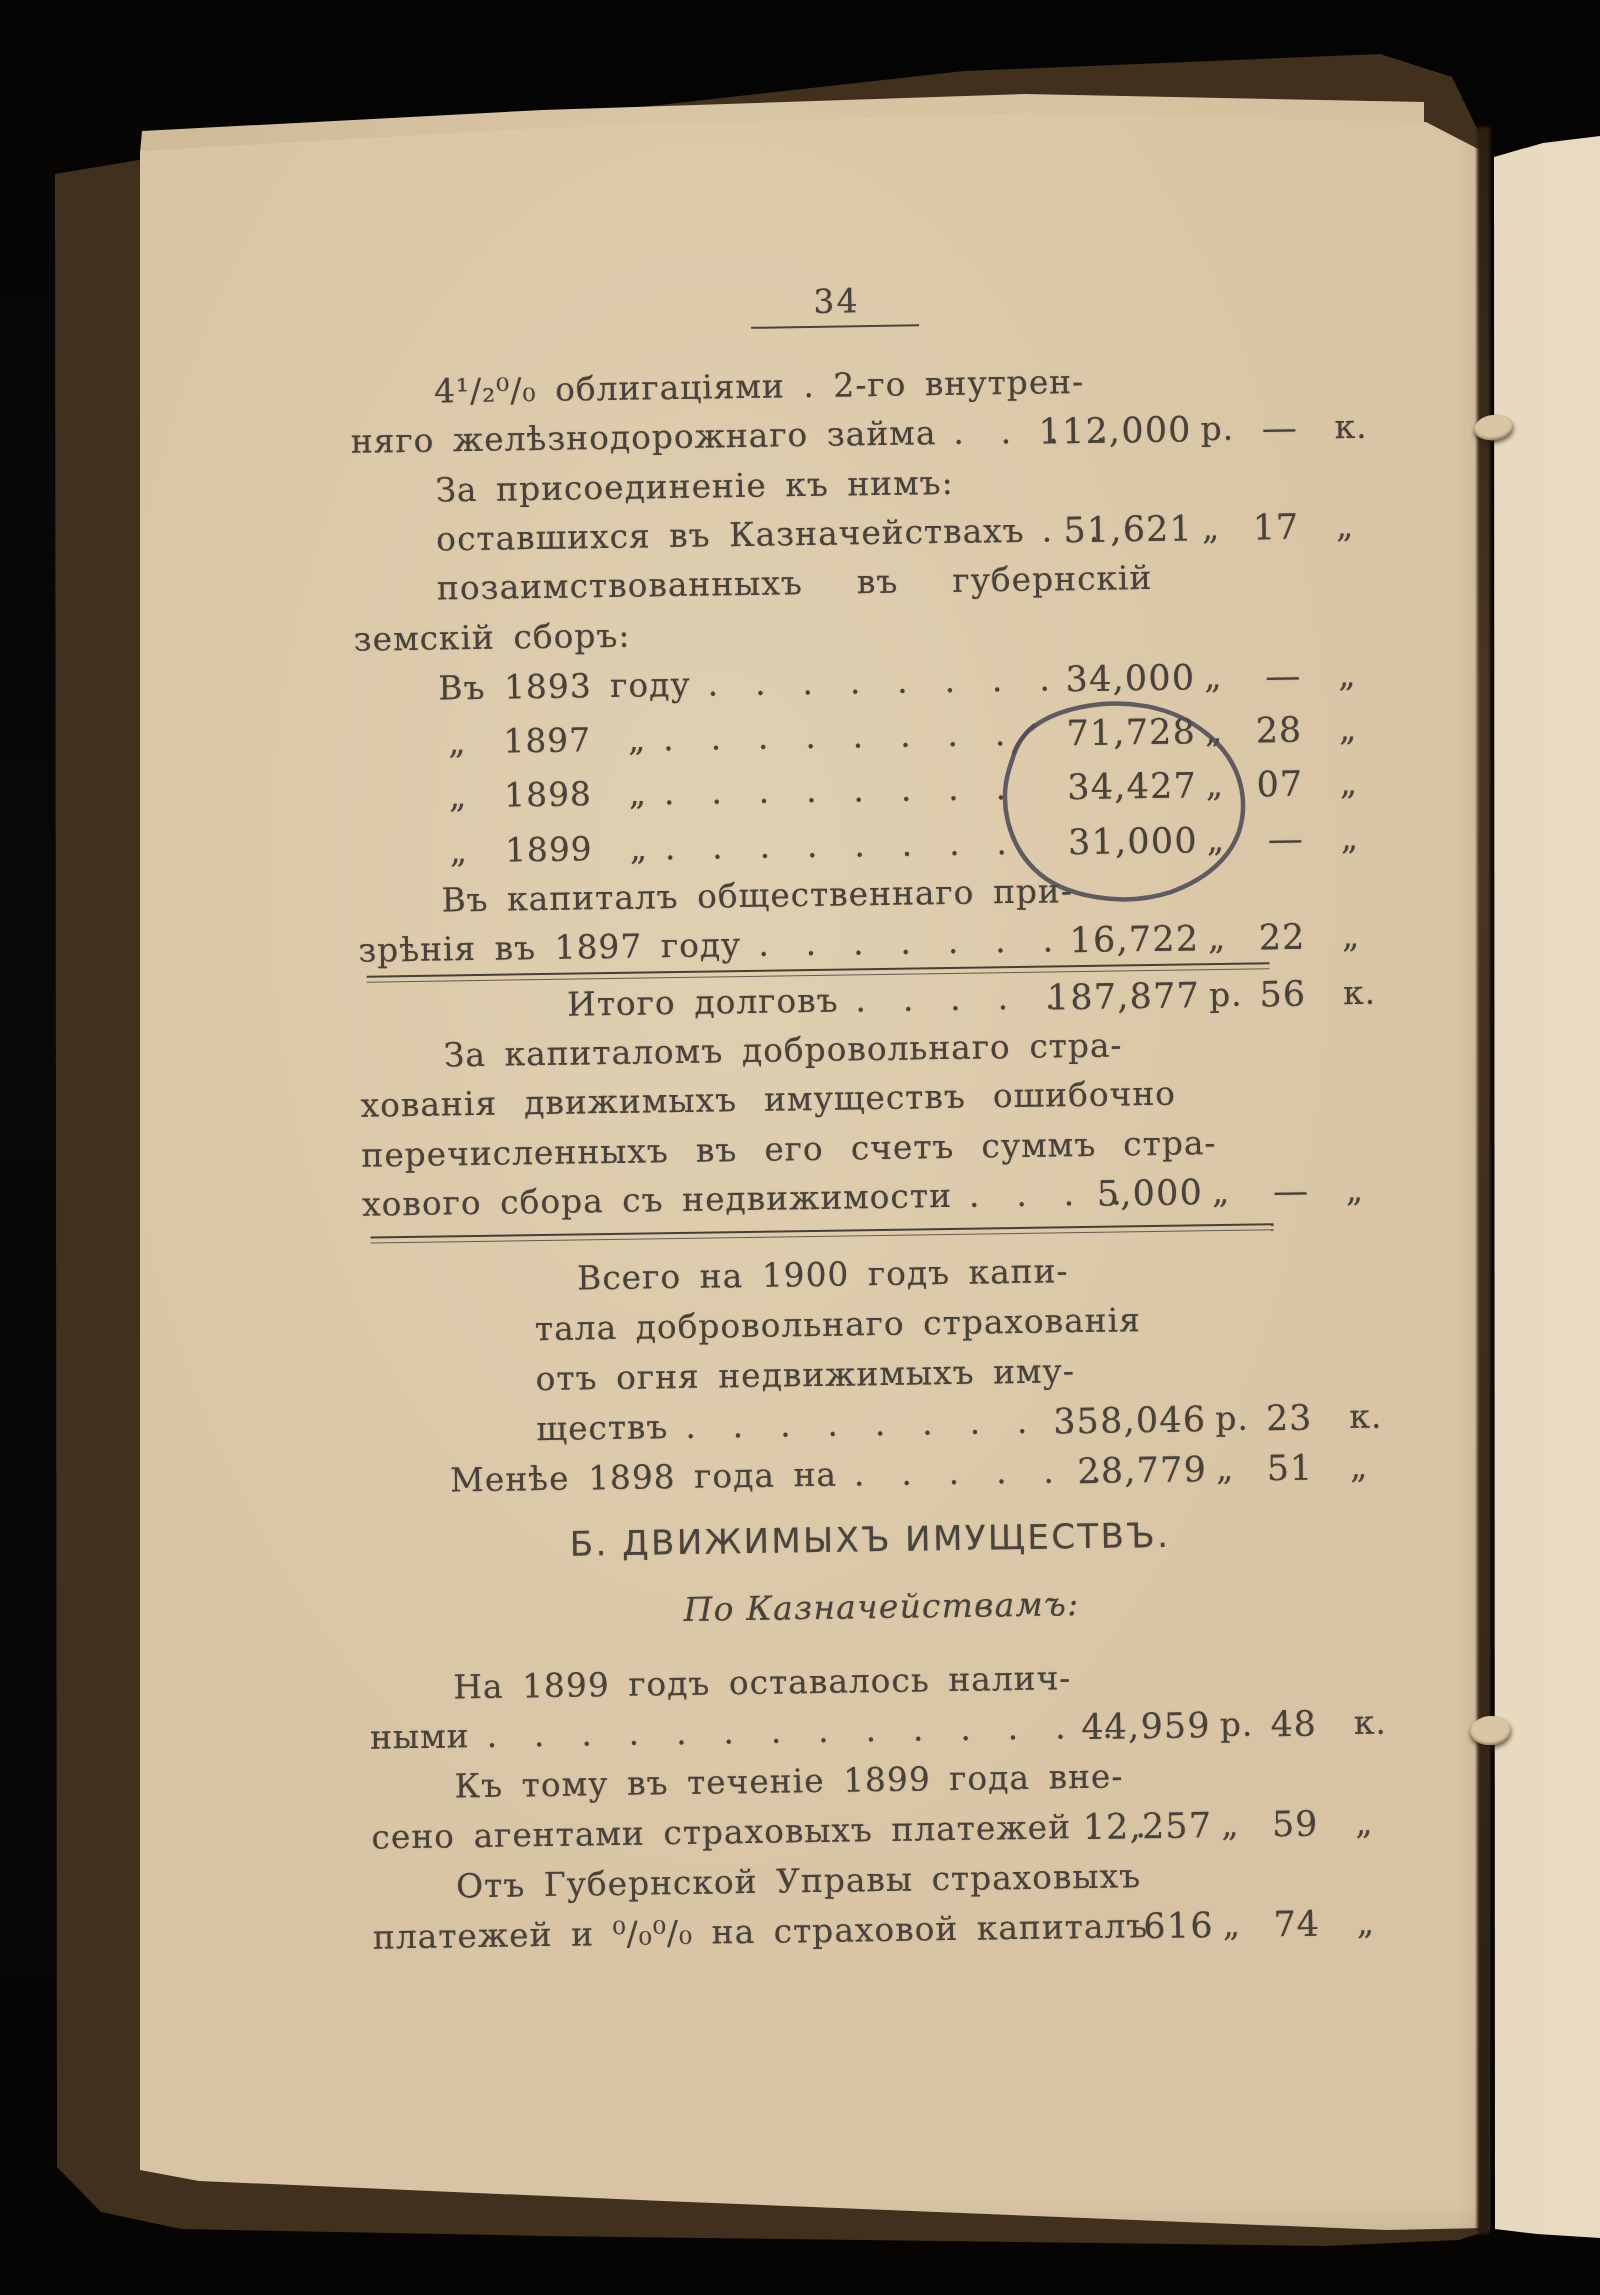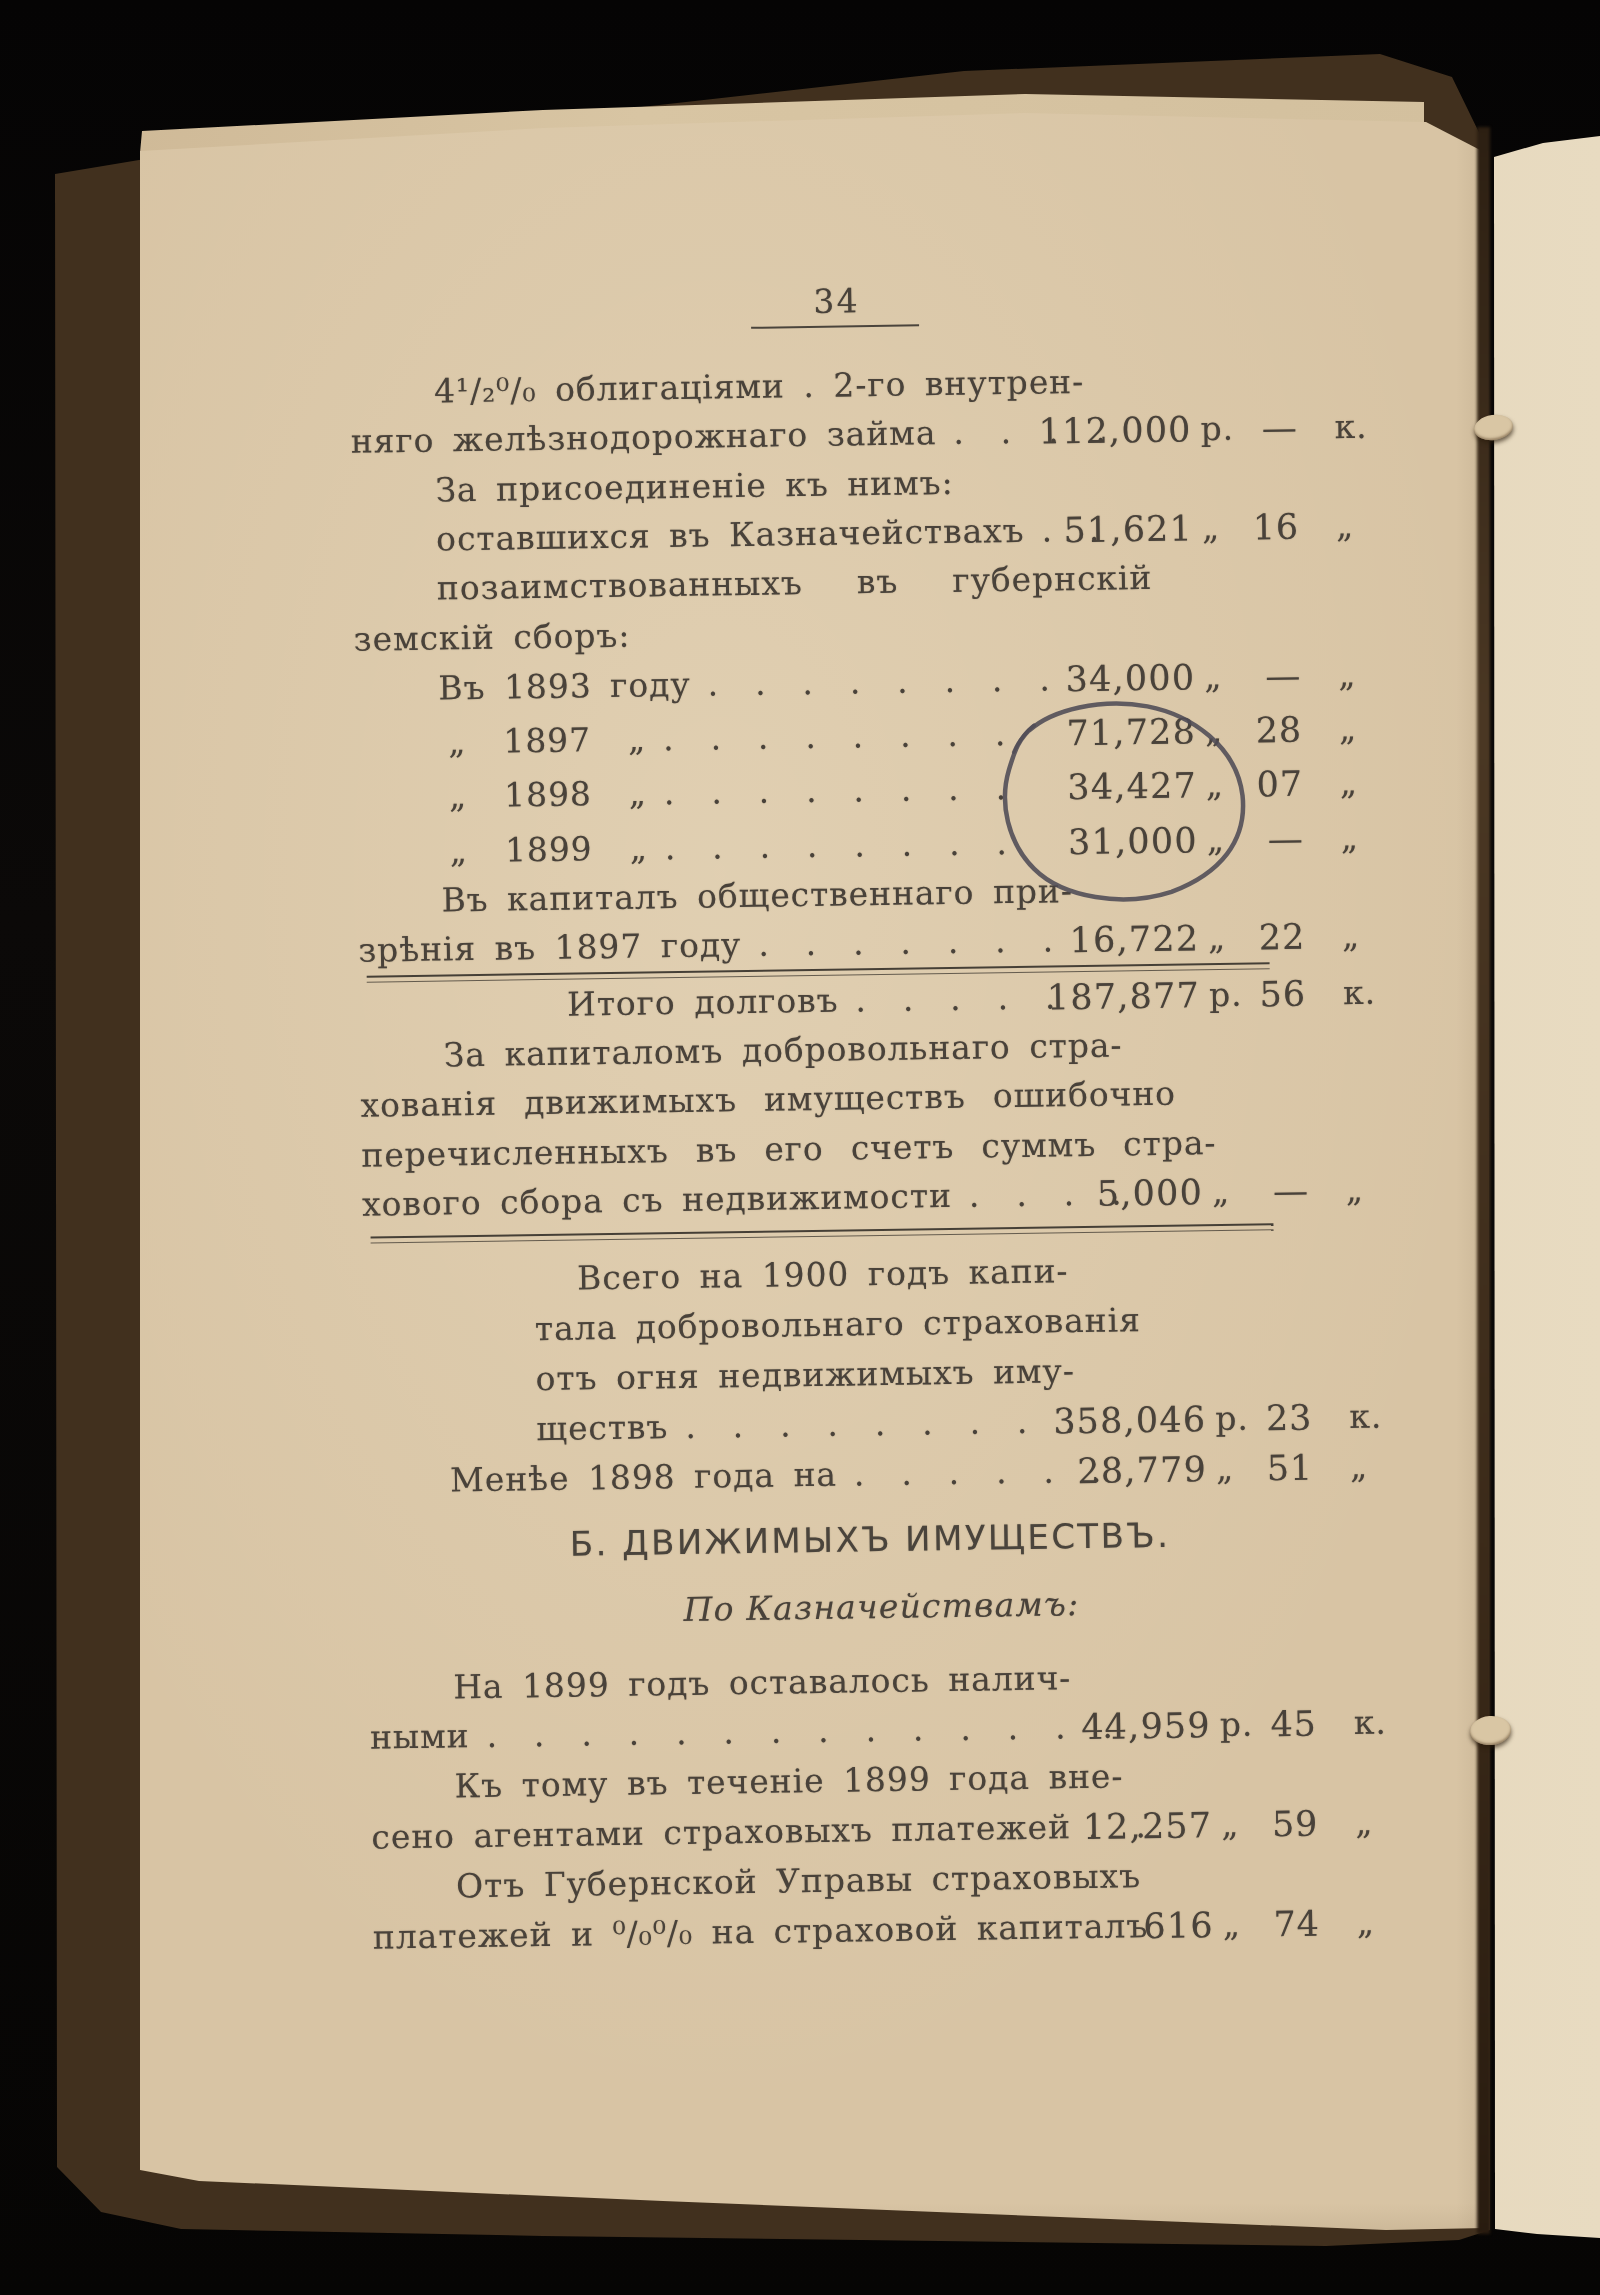--- a/index.html
+++ b/index.html
@@ -75,21 +75,21 @@
   <div id="bump1" class="abs bump"></div>
   <div id="bump2" class="abs bump"></div>
 
   <div id="content" class="abs">
     <div id="pagenum">34</div>
     <div id="pagenum-rule"></div>
 
     <div class="line" style="top:362px;--i:443px"><span class="t">4¹/₂⁰/₀ облигаціями . 2-го внутрен-</span></div>
     <div class="line" style="top:411px;--i:359px"><span class="t">няго желѣзнодорожнаго займа</span><span class="dots">. . . .</span><span class="num">112,000</span><span class="cur">р.</span><span class="kop">—</span><span class="unit">к.</span></div>
     <div class="line" style="top:461px;--i:443px"><span class="t">За присоединеніе къ нимъ:</span></div>
-    <div class="line" style="top:510px;--i:443px"><span class="t">оставшихся въ Казначействахъ</span><span class="dots">. .</span><span class="num">51,621</span><span class="cur">„</span><span class="kop">16</span><span class="unit">„</span></div>
+    <div class="line" style="top:510px;--i:443px"><span class="t">оставшихся въ Казначействахъ</span><span class="dots">. .</span><span class="num">51,621</span><span class="cur">„</span><span class="kop">17</span><span class="unit">„</span></div>
     <div class="line wide" style="top:559px;--i:443px"><span class="t">позаимствованныхъ&nbsp; въ&nbsp; губернскій</span></div>
     <div class="line" style="top:609px;--i:359px"><span class="t">земскій сборъ:</span></div>
     <div class="line" style="top:659px;--i:443px"><span class="t">Въ 1893 году</span><span class="dots">. . . . . . . .</span><span class="num">34,000</span><span class="cur">„</span><span class="kop">—</span><span class="unit">„</span></div>
     <div class="line" style="top:713px;--i:452px"><span class="t">„&nbsp;&nbsp;1897&nbsp;&nbsp;„</span><span class="dots">. . . . . . . .</span><span class="num">71,728</span><span class="cur">„</span><span class="kop">28</span><span class="unit">„</span></div>
     <div class="line" style="top:767px;--i:452px"><span class="t">„&nbsp;&nbsp;1898&nbsp;&nbsp;„</span><span class="dots">. . . . . . . .</span><span class="num">34,427</span><span class="cur">„</span><span class="kop">07</span><span class="unit">„</span></div>
     <div class="line" style="top:822px;--i:452px"><span class="t">„&nbsp;&nbsp;1899&nbsp;&nbsp;„</span><span class="dots">. . . . . . . .</span><span class="num">31,000</span><span class="cur">„</span><span class="kop">—</span><span class="unit">„</span></div>
     <div class="line" style="top:871px;--i:443px"><span class="t">Въ капиталъ общественнаго при-</span></div>
     <div class="line" style="top:920px;--i:359px"><span class="t">зрѣнія въ 1897 году</span><span class="dots">. . . . . . .</span><span class="num">16,722</span><span class="cur">„</span><span class="kop">22</span><span class="unit">„</span></div>
 
     <div id="rule1" class="rule"></div>
@@ -105,21 +105,21 @@
     <div class="line" style="top:1251px;--i:573px"><span class="t">Всего на 1900 годъ капи-</span></div>
     <div class="line" style="top:1301px;--i:530px"><span class="t">тала добровольнаго страхованія</span></div>
     <div class="line" style="top:1351px;--i:530px"><span class="t">отъ огня недвижимыхъ иму-</span></div>
     <div class="line" style="top:1401px;--i:530px"><span class="t">ществъ</span><span class="dots">. . . . . . . . .</span><span class="num">358,046</span><span class="cur">р.</span><span class="kop">23</span><span class="unit">к.</span></div>
     <div class="line" style="top:1451px;--i:443px"><span class="t">Менѣе 1898 года на</span><span class="dots">. . . . . .</span><span class="num">28,779</span><span class="cur">„</span><span class="kop">51</span><span class="unit">„</span></div>
 
     <div id="heading">Б. ДВИЖИМЫХЪ ИМУЩЕСТВЪ.</div>
     <div id="subheading">По Казначействамъ:</div>
 
     <div class="line" style="top:1658px;--i:443px"><span class="t">На 1899 годъ оставалось налич-</span></div>
-    <div class="line" style="top:1707px;--i:359px"><span class="t">ными</span><span class="dots">. . . . . . . . . . . . . .</span><span class="num">44,959</span><span class="cur">р.</span><span class="kop">45</span><span class="unit">к.</span></div>
+    <div class="line" style="top:1707px;--i:359px"><span class="t">ными</span><span class="dots">. . . . . . . . . . . . . .</span><span class="num">44,959</span><span class="cur">р.</span><span class="kop">48</span><span class="unit">к.</span></div>
     <div class="line" style="top:1757px;--i:443px"><span class="t">Къ тому въ теченіе 1899 года вне-</span></div>
     <div class="line" style="top:1807px;--i:359px"><span class="t">сено агентами страховыхъ платежей</span><span class="dots">. .</span><span class="num">12,257</span><span class="cur">„</span><span class="kop">59</span><span class="unit">„</span></div>
     <div class="line" style="top:1857px;--i:443px"><span class="t">Отъ Губернской Управы страховыхъ</span></div>
     <div class="line" style="top:1907px;--i:359px"><span class="t">платежей и ⁰/₀⁰/₀ на страховой капиталъ</span><span class="num">616</span><span class="cur">„</span><span class="kop">74</span><span class="unit">„</span></div>
   </div>
 
   <svg id="circle-annot" class="abs" viewBox="0 0 450 360" xmlns="http://www.w3.org/2000/svg">
     <path d="M 62 62 C 100 28, 180 8, 258 22 C 330 36, 406 88, 416 170 C 424 246, 378 300, 298 330
              C 218 356, 118 340, 70 292 C 26 248, 12 182, 28 128 C 38 94, 44 76, 70 54" fill="none" stroke="#4f4b55" stroke-width="7.5" stroke-linecap="round" opacity="0.88"></path>
     <path d="M 70 54 C 58 62, 44 80, 36 98" fill="none" stroke="#4f4b55" stroke-width="6" stroke-linecap="round" opacity="0.75"></path>

